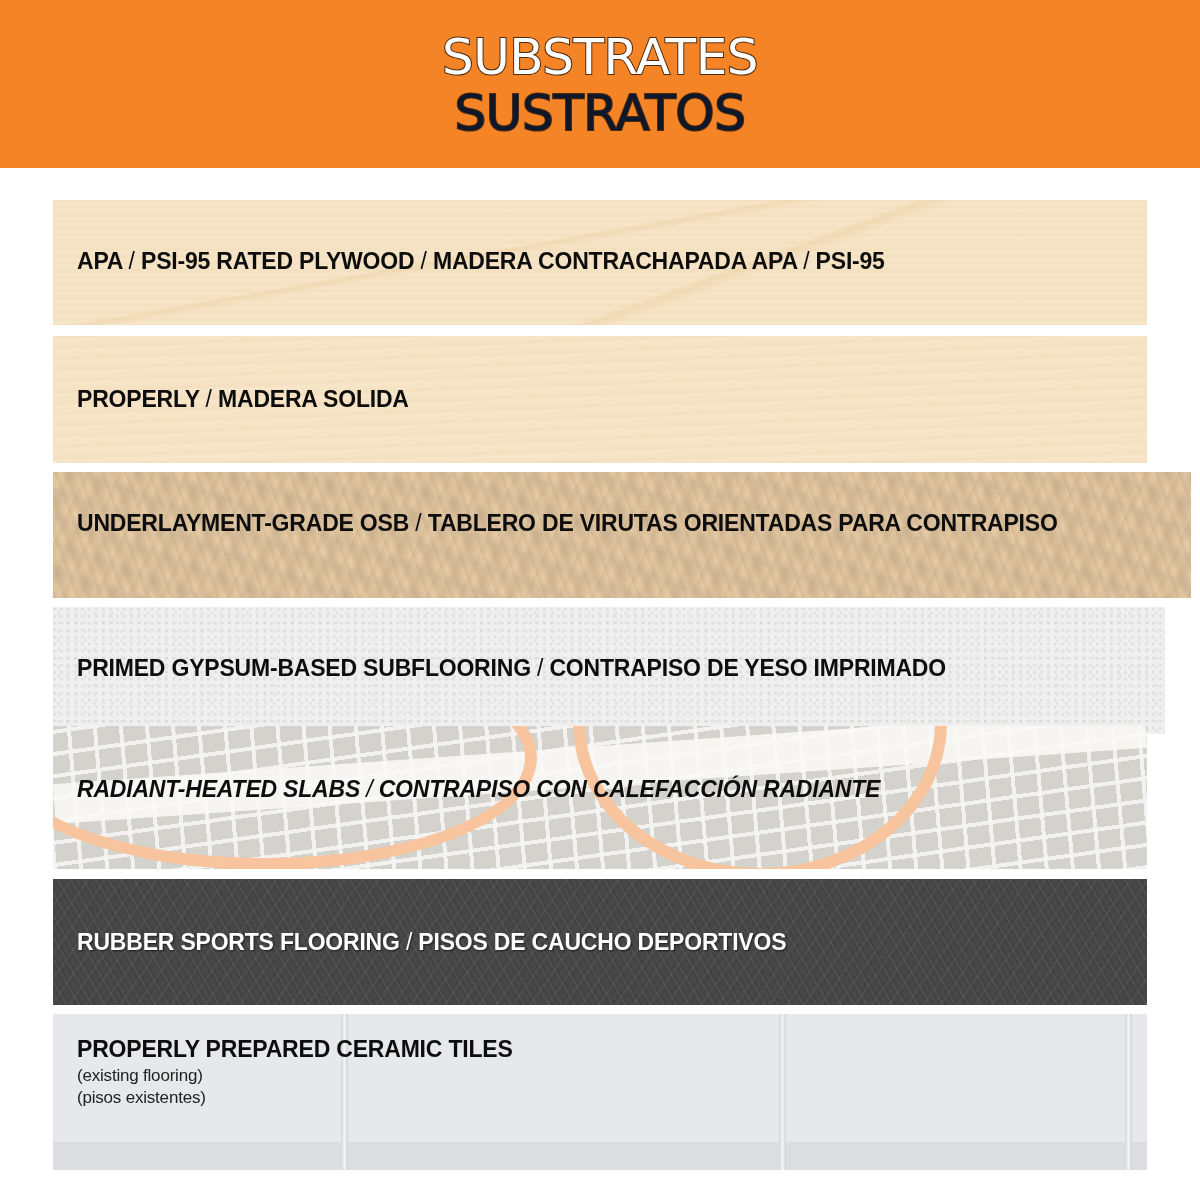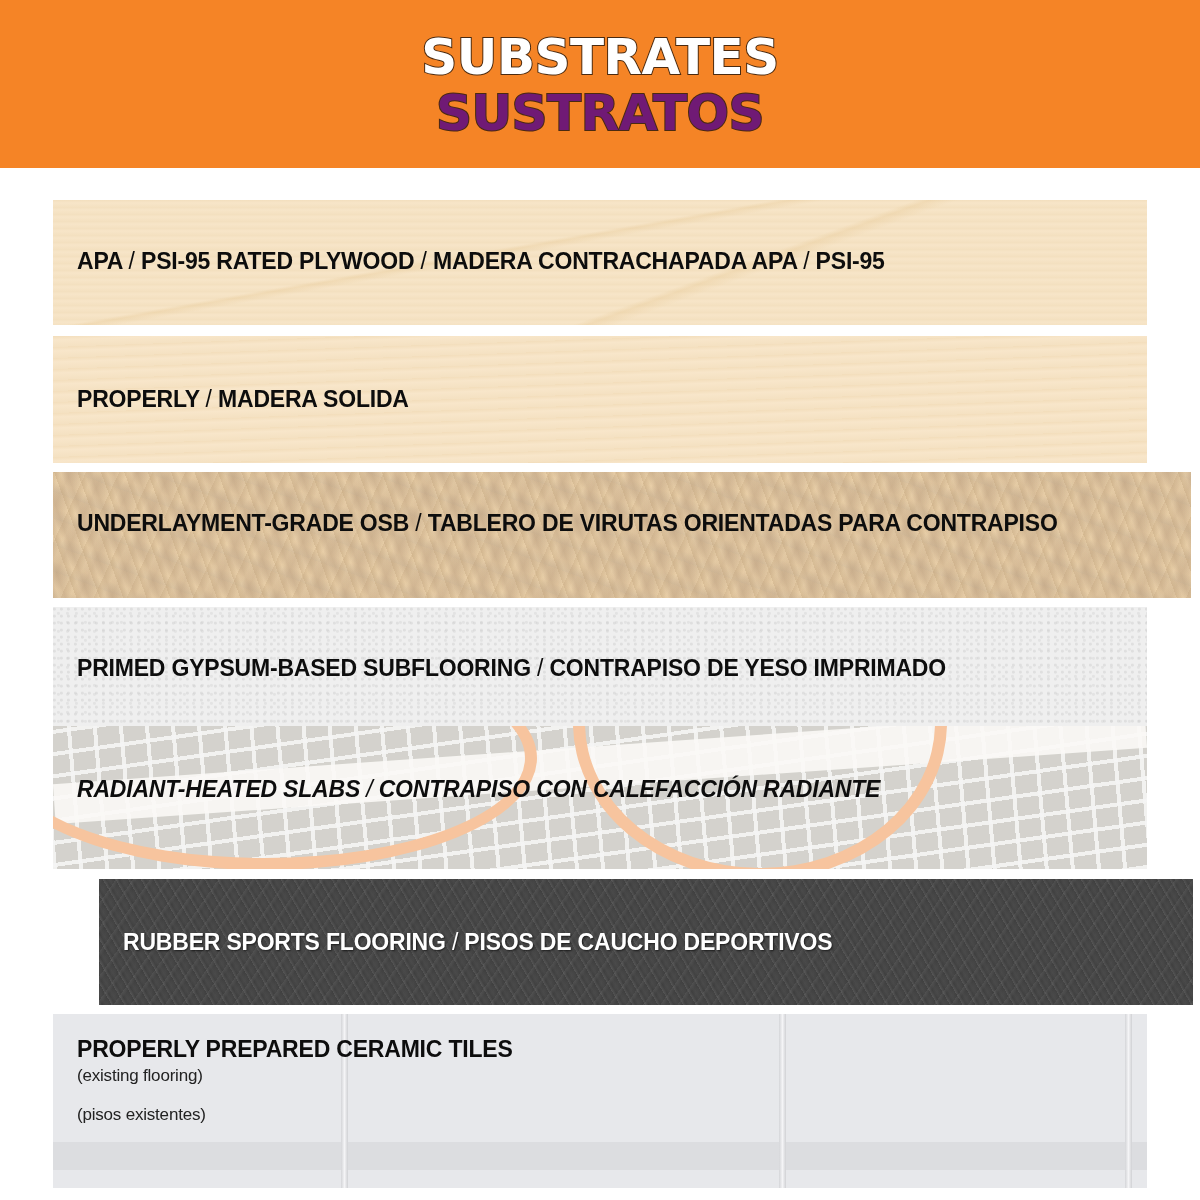--- a/index.html
+++ b/index.html
@@ -6,27 +6,27 @@
     body {
       width: 1200px; height: 1200px; background: #ffffff; position: relative; overflow: hidden;
       font-family: "Liberation Sans", "DejaVu Sans", sans-serif;
     }
     .header {
       position: absolute; left: 0; top: 0; width: 1200px; height: 168px;
       background: #F58426;
     }
     .title {
       position: absolute; left: 0; width: 1200px; text-align: center;
-      font-family: "DejaVu Sans", sans-serif; font-weight: bold;
+      font-family: "DejaVu Sans", sans-serif; font-weight: normal;
       font-size: 50px; letter-spacing: -0.5px; line-height: 1;
       -webkit-text-stroke: 2px #4a2a10;
       paint-order: stroke fill;
     }
     .title-en { top: 32px; color: #ffffff; }
-    .title-es { top: 88px; color: #701a75; }
+    .title-es { top: 88px; color: #0f172a; }
 
     .panel {
       position: absolute; left: 53px; width: 1094px; overflow: hidden;
     }
     .panel .txt {
       position: absolute; left: 24px; right: 10px;
       font-family: "Liberation Sans", sans-serif; font-weight: bold;
       font-size: 23px; color: #0d0d0d; letter-spacing: -0.2px; white-space: nowrap;
     }
     .panel .sub {
@@ -57,45 +57,45 @@
         repeating-linear-gradient(20deg, rgba(150,140,130,0.18) 0px, rgba(240,215,180,0) 10px, rgba(160,140,120,0.15) 25px),
         #e9cfa8;
       padding-left: 44px;
     }
     
     .p4 { top: 607px; height: 127px;
       background:
         radial-gradient(circle at 20% 30%, rgba(200,200,200,0.4) 1px, transparent 2px) 0 0/7px 7px,
         radial-gradient(circle at 60% 70%, rgba(215,215,215,0.5) 1px, transparent 2px) 0 0/9px 9px,
         #efefef;
+      padding-left: 18px;
     }
     
     .p5 { top: 726px; height: 143px; background: #d9d8d3; font-style: italic; }
     .p5 .mesh {
       position: absolute; inset: 0;
       background:
         repeating-linear-gradient(85deg, rgba(245,245,245,0.9) 0px, rgba(245,245,245,0.9) 4px, transparent 4px, transparent 26px),
         repeating-linear-gradient(-8deg, rgba(245,245,245,0.9) 0px, rgba(245,245,245,0.9) 4px, transparent 4px, transparent 22px),
         #b9b6ad;
       opacity: 0.85;
     }
     .p5 .wire { position: absolute; border: 12px solid #f3a56a; border-radius: 50%; }
     .p5 .tape { position: absolute; background: rgba(248,246,242,0.9); transform: rotate(-4deg); }
     .p5 .veil { position: absolute; inset: 0; background: rgba(255,255,255,0.35); }
     
     .p6 { top: 879px; height: 126px;
       background:
         repeating-linear-gradient(60deg, rgba(120,120,120,0.35) 0px, rgba(40,40,40,0) 3px, rgba(90,90,90,0.3) 6px, rgba(40,40,40,0) 11px),
         repeating-linear-gradient(125deg, rgba(110,110,110,0.3) 0px, rgba(40,40,40,0) 4px, rgba(80,80,80,0.25) 9px, rgba(40,40,40,0) 14px),
         #3f3f3f;
-      margin-left: 46px;
     }
     .p6 .txt { color: #ffffff; text-shadow: 1px 1px 2px rgba(0,0,0,0.6); }
     
-    .p7 { top: 1014px; height: 174px; background: #e7e8eb; }
+    .p7 { top: 1014px; height: 156px; background: #e7e8eb; }
     .p7 .grout-v { position: absolute; top: 0; bottom: 0; width: 7px; background: linear-gradient(90deg, #d4d5d8, #f4f4f6, #d0d1d4); }
     .p7 .grout-h { position: absolute; left: 0; right: 0; top: 128px; height: 28px; background: #dcdde0; }
   </style>
 </head>
 <body>
 
 <div class="header">
   <div class="title title-en">SUBSTRATES</div>
   <div class="title title-es">SUSTRATOS</div>
 </div>
@@ -158,15 +158,15 @@
 </div>
 
 <div class="panel p7">
   <div class="grout-h"></div>
   <div class="grout-v" style="left:288px;"></div>
   <div class="grout-v" style="left:726px;"></div>
   <div class="grout-v" style="left:1072px;"></div>
   <div class="txt" style="top:22px; line-height:1.2;">
     <div>PROPERLY PREPARED CERAMIC TILES</div>
     <div class="sub" style="margin-top:2px;">(existing flooring)</div>
-    <div class="sub" style="margin-top:19px;">(pisos existentes)</div>
+    <div class="sub" style="margin-top:2px;">(pisos existentes)</div>
   </div>
 </div>
 
 </body></html>

